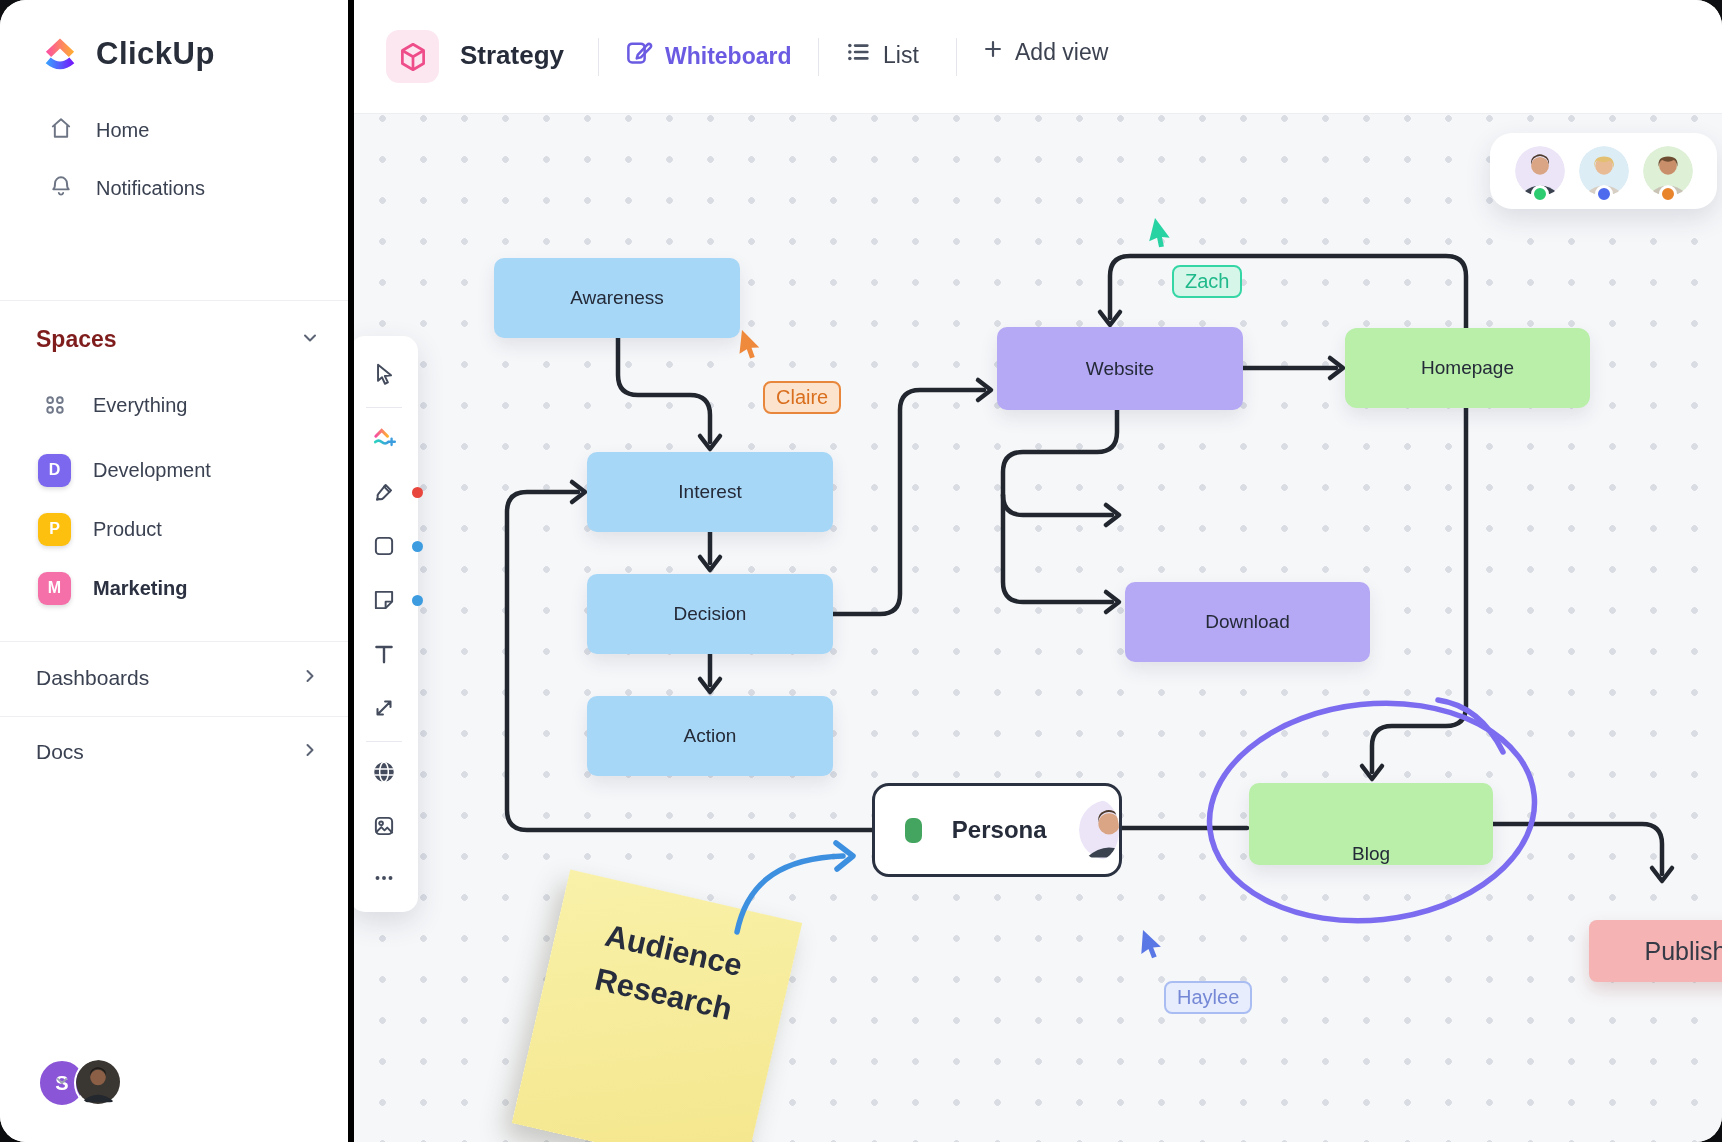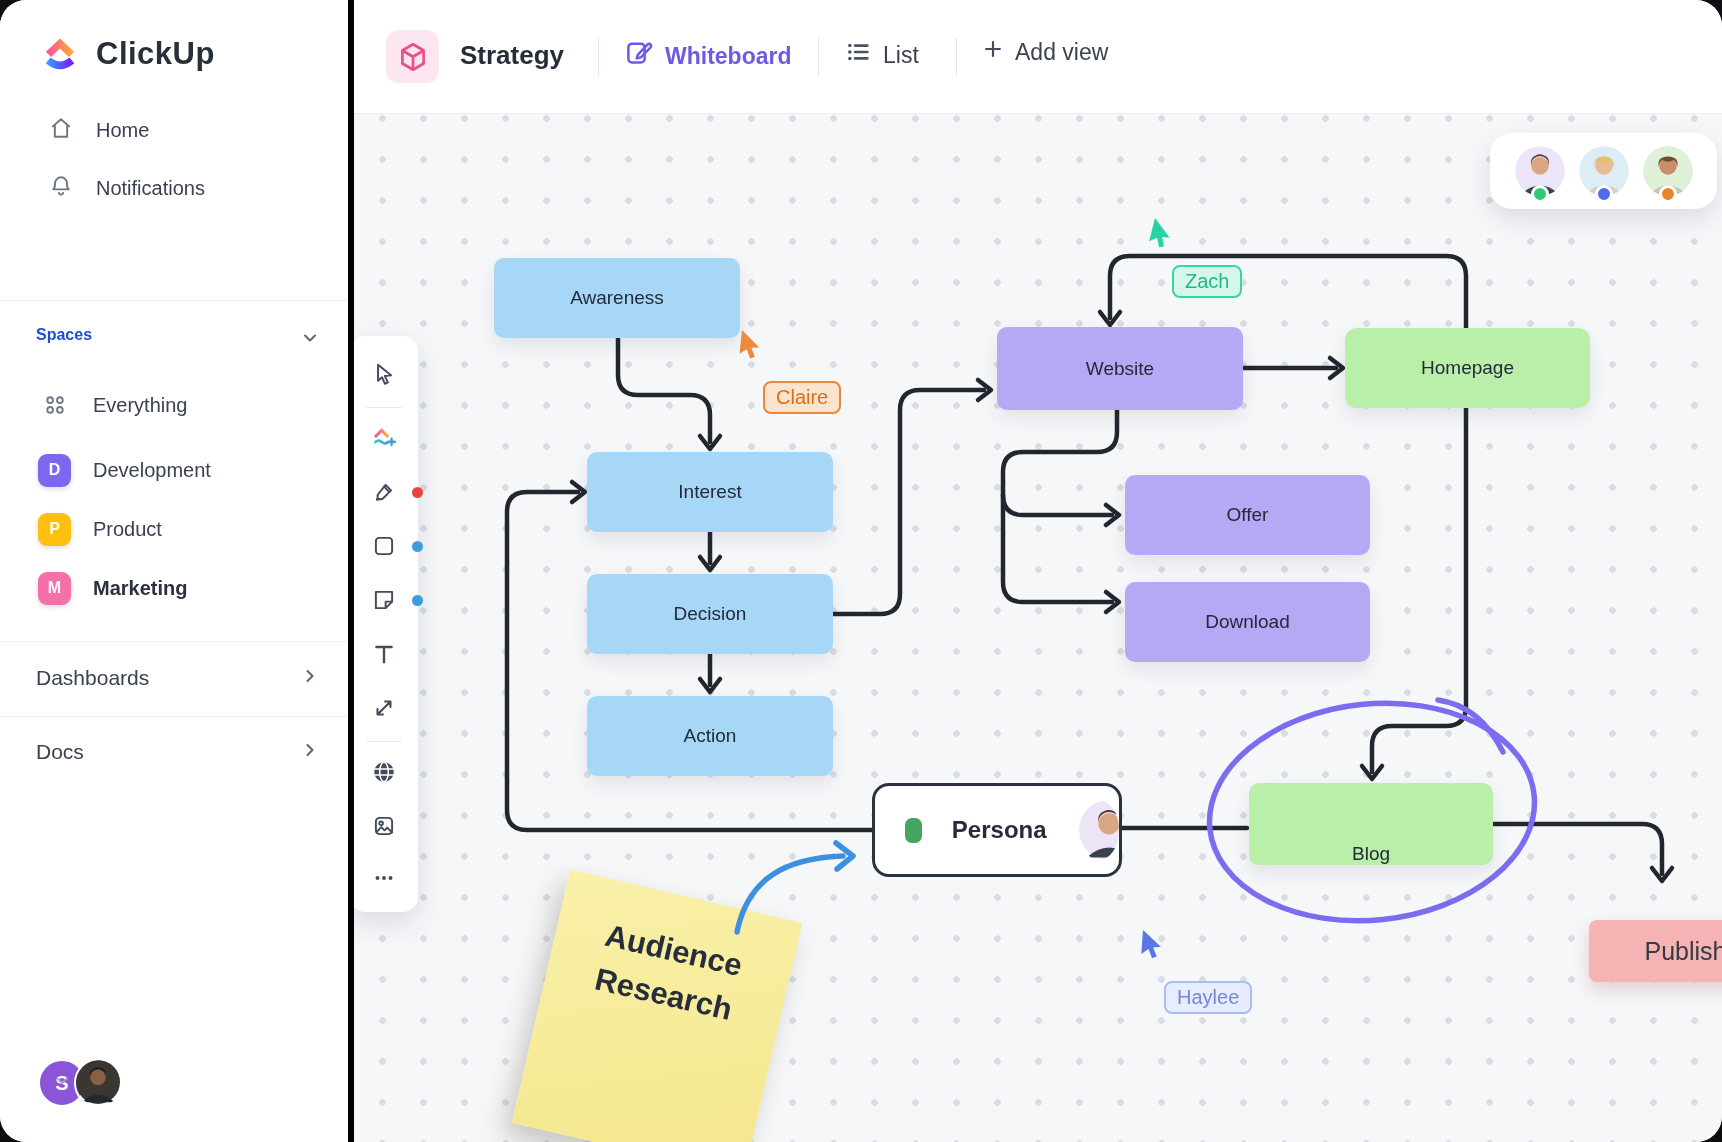--- a/index.html
+++ b/index.html
@@ -4,21 +4,21 @@
 <style>
   html,body{margin:0;padding:0;background:#101114;font-family:"Liberation Sans",sans-serif;}
   .window{position:relative;width:1722px;height:1142px;background:#f6f7f9;border-radius:26px;overflow:hidden;box-shadow:0 10px 40px rgba(0,0,0,.5);}
   
   .sidebar{position:absolute;left:0;top:0;width:348px;height:100%;background:#ffffff;border-right:6px solid #000000;z-index:20;}
   .logo{position:absolute;left:38px;top:32px;display:flex;align-items:center;gap:14px;}
   .logo-text{font-size:31px;font-weight:bold;color:#292e3b;letter-spacing:.5px;}
   .nav-item{position:absolute;left:0;width:100%;height:46px;display:flex;align-items:center;gap:22px;padding-left:48px;box-sizing:border-box;color:#3a4151;font-size:20px;cursor:pointer;}
   .nav-item svg{flex:0 0 auto;color:#6d7585;}
   .sb-divider{position:absolute;left:0;width:100%;height:1px;background:#edeff3;}
-  .sec-head{position:absolute;left:36px;font-size:16px;font-weight:bold;color:#1d4ed8;}
+  .sec-head{position:absolute;left:36px;font-size:23px;font-weight:bold;color:#7f1d1d;}
   .sec-label{position:absolute;left:36px;font-size:21px;color:#3a4151;}
   .chev{position:absolute;color:#5b6374;}
   .space-item{position:absolute;left:0;width:100%;height:48px;display:flex;align-items:center;gap:22px;padding-left:38px;box-sizing:border-box;color:#3a4151;font-size:20px;cursor:pointer;}
   .badge{width:33px;height:33px;border-radius:9px;display:flex;align-items:center;justify-content:center;color:#fff;font-size:16px;font-weight:bold;box-shadow:0 2px 5px rgba(0,0,0,.15);}
   .user-area{position:absolute;left:38px;top:1058px;display:flex;align-items:center;}
   .user-s{width:44px;height:44px;border-radius:50%;background:#8b55d8;color:#fff;font-weight:bold;font-size:20px;display:flex;align-items:center;justify-content:center;border:2px solid #fff;}
   .user-photo{width:46px;height:46px;border-radius:50%;margin-left:-12px;border:2px solid #fff;overflow:hidden;}
   
   .header{position:absolute;left:348px;top:0;right:0;height:113px;background:#fff;border-bottom:1px solid #eceef2;z-index:15;display:flex;align-items:center;}
   .doc-tile{position:absolute;left:38px;top:30px;width:53px;height:53px;border-radius:13px;background:#fce7f0;display:flex;align-items:center;justify-content:center;}
@@ -102,23 +102,20 @@
     </div>
   <div class="node" style="left:587px;top:696px;width:246px;height:80px;background:#a7d7f7;">
       <span>Action</span>
     </div>
   <div class="node" style="left:997px;top:327px;width:246px;height:83px;background:#b5a8f5;">
       <span>Website</span>
     </div>
   <div class="node" style="left:1345px;top:328px;width:245px;height:80px;background:#b9efa9;border-radius:12px;">
       <span>Homepage</span>
     </div>
-  <div class="node" style="left:1125px;top:475px;width:245px;height:80px;background:#b5a8f5;">
-      <span>Offer</span>
-    </div>
   <div class="node" style="left:1125px;top:582px;width:245px;height:80px;background:#b5a8f5;">
       <span>Download</span>
     </div>
   <div class="node" style="left:1249px;top:783px;width:244px;height:82px;background:#b9efa9;align-items:flex-end;">
       <span>Blog</span>
     </div>
 
   <div class="persona-card">
     <div class="persona-sq"></div>
     <div class="persona-label">Persona</div>

